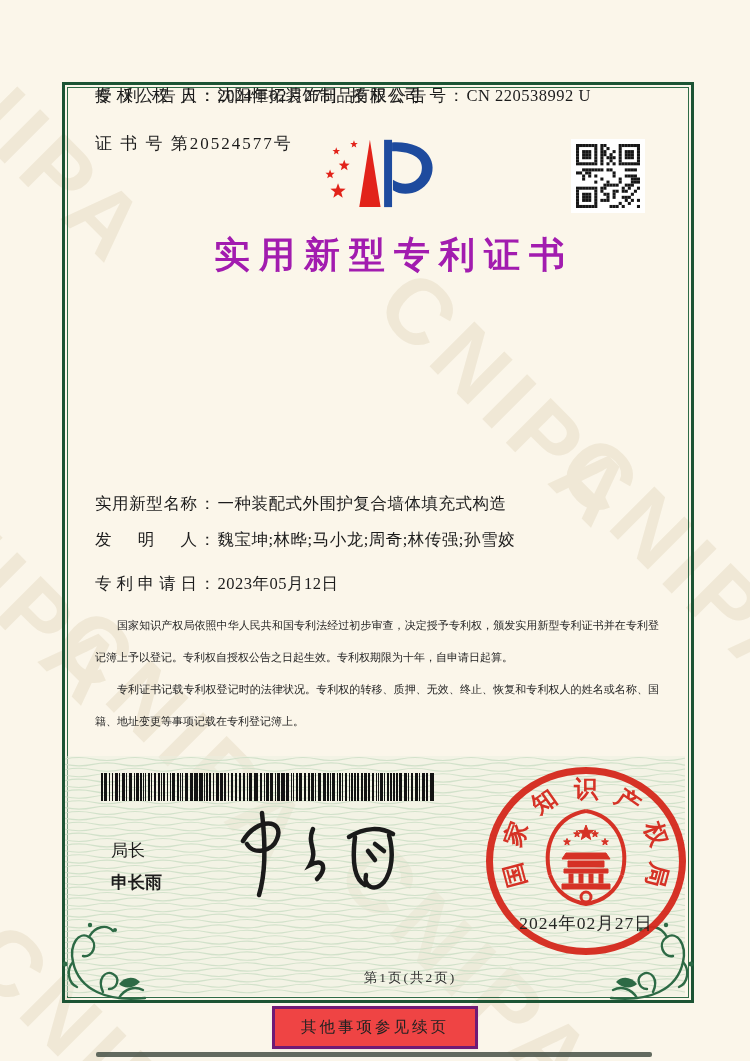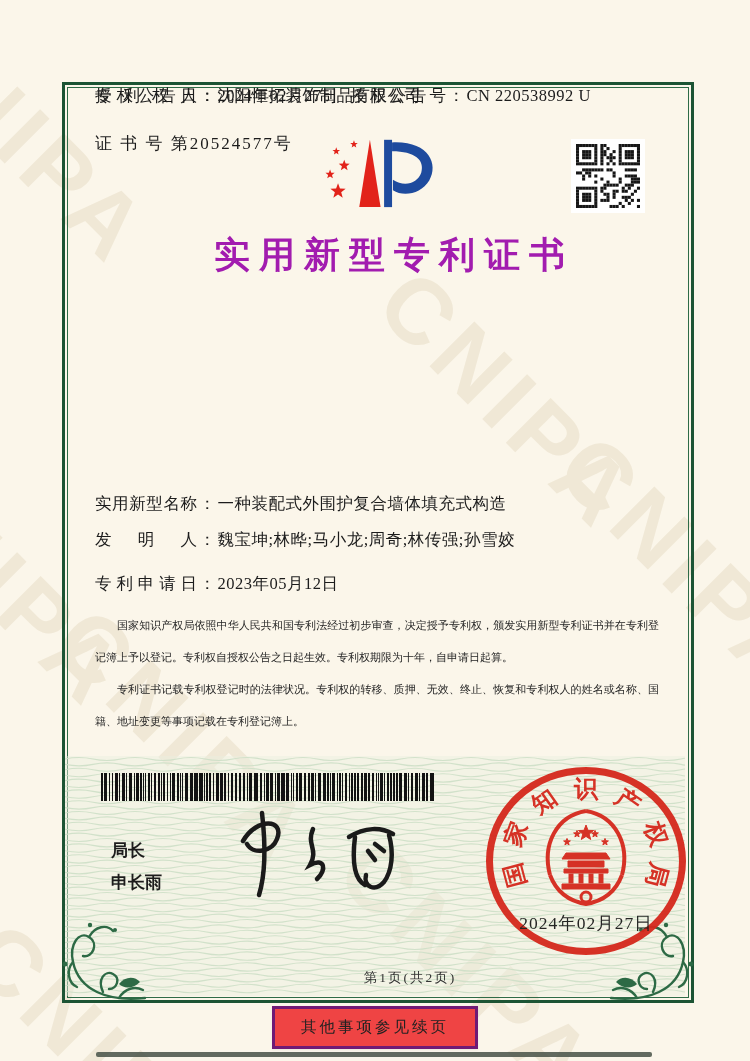--- a/index.html
+++ b/index.html
@@ -58,21 +58,21 @@
   .band{position:absolute;left:0;top:671px;width:100%;height:240px;z-index:0;overflow:hidden;}
   .corner{position:absolute;width:92px;height:90px;z-index:2;}
   .corner.bl{left:-6px;bottom:-8px;}
   .corner.br{right:-6px;bottom:-8px;transform:scaleX(-1);}
 
   
   .barcode{position:absolute;left:36px;top:688px;width:334px;height:28px;z-index:2;}
 
   
   .issuer-title{position:absolute;left:46px;top:754px;font-size:17px;z-index:2;
-                font-family:"Liberation Sans","DejaVu Sans",sans-serif;font-weight:700;}
+                font-family:"Liberation Sans","DejaVu Sans",sans-serif;font-weight:400;}
   .issuer-name{position:absolute;left:46px;top:786px;font-size:17px;z-index:2;
                font-family:"Liberation Sans","DejaVu Sans",sans-serif;font-weight:600;}
   .signature{position:absolute;left:148px;top:722px;width:200px;height:96px;z-index:2;}
 
   
   .seal{position:absolute;left:421px;top:682px;width:200px;height:188px;z-index:3;opacity:0.95;}
   .seal-circle{position:absolute;inset:0;border:7px solid #d5281c;border-radius:50%;}
   .seal-ring{position:absolute;inset:0;}
   .seal-ring span{position:absolute;font-size:24px;font-weight:700;color:#d5281c;
                   font-family:"Liberation Sans","DejaVu Sans",sans-serif;}

